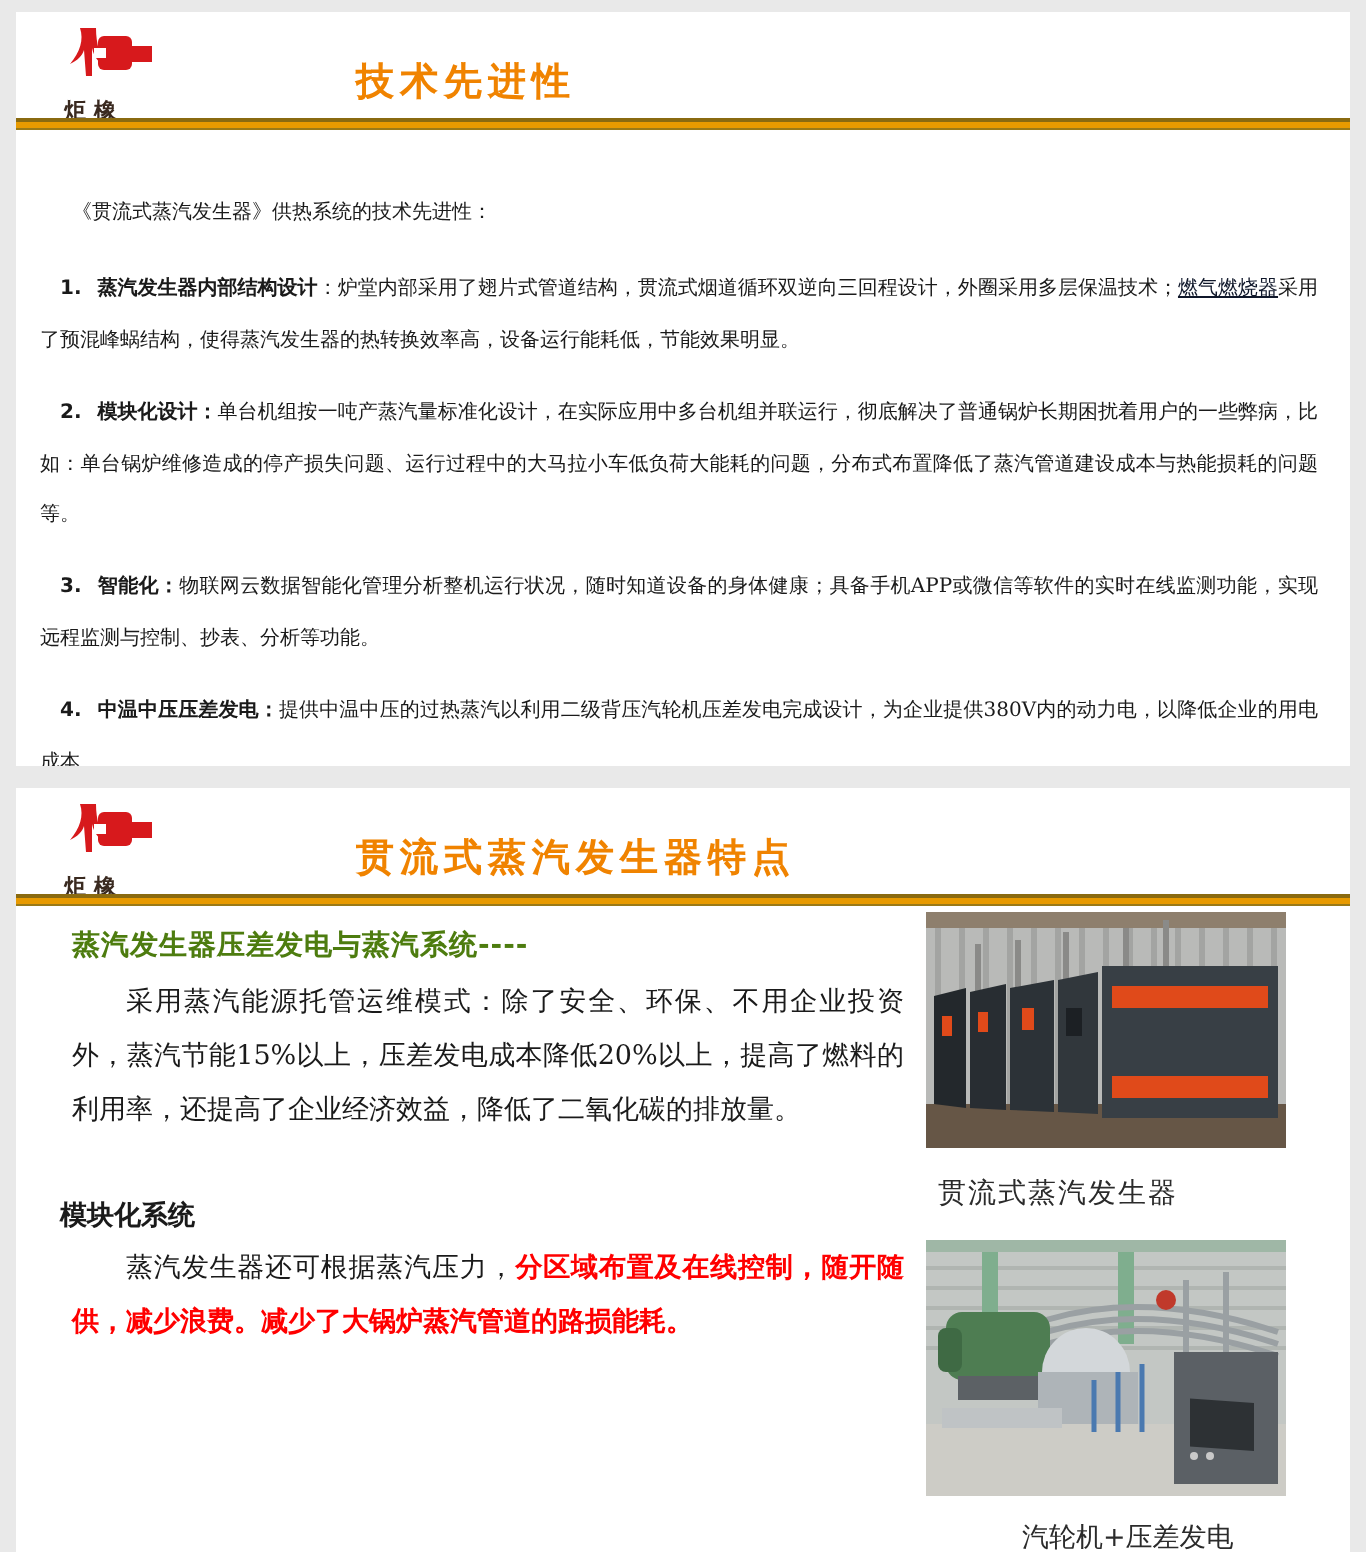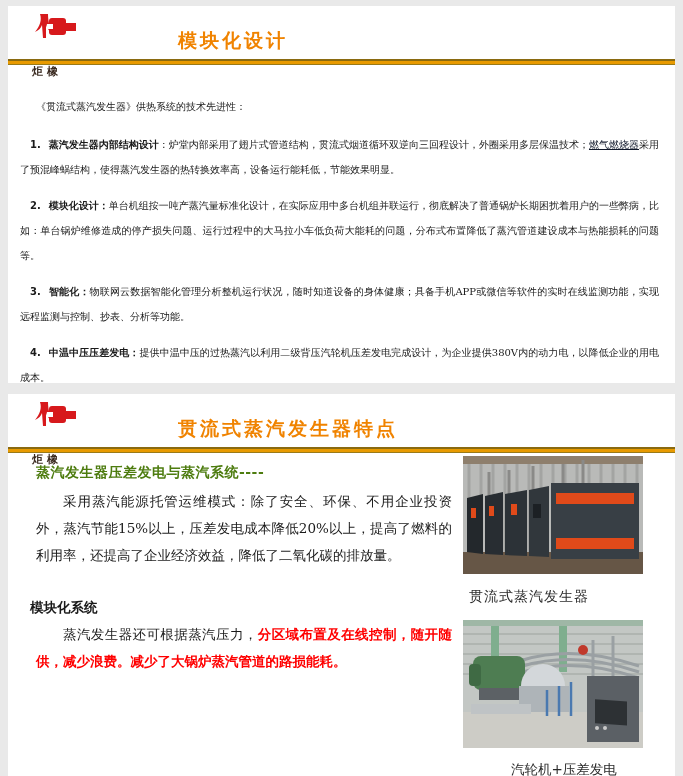--- a/index.html
+++ b/index.html
@@ -17,21 +17,21 @@
     overflow: hidden;
   }
   #slide1 { margin-top: 6px; height: 377px; }
   #slide2 { margin-top: 11px; height: 382px; }
 
   
   .slide-header { position: relative; height: 62px; }
   .logo { position: absolute; left: 24px; top: 6px; width: 52px; text-align: left; }
   .logo-mark { display: block; }
   .logo-word {
-    display: block; margin-top: 16px;
+    display: block; margin-top: 0px;
     font-family: "DejaVu Sans", sans-serif;
     font-size: 11px; font-weight: bold; color: #3a2a20; letter-spacing: 4px;
     white-space: nowrap;
   }
   .slide-title {
     position: absolute; left: 170px; top: 22px;
     font-family: "DejaVu Sans", sans-serif;
     font-weight: bold; font-size: 19px; letter-spacing: 3px;
     color: #F08300;
   }
@@ -42,21 +42,21 @@
     border-bottom: 1px solid #9a7a18;
   }
 
   
   .s1-body { padding: 26px 16px 0 12px; font-size: 10px; text-align: justify; }
   .s1-body p { line-height: 25px; margin-bottom: 11px; text-indent: 10px; }
   .s1-body p.intro { text-indent: 16px; margin-bottom: 13px; }
   .num {
     font-family: "DejaVu Sans", sans-serif; font-weight: bold; padding-right: 8px;
   }
-  .lead { font-family: Liberation Sans, sans-serif; font-weight: bold; }
+  .lead { font-family: Liberation Mono, monospace; font-weight: bold; }
   .doclink { color: #0f172a; text-decoration: underline; cursor: pointer; }
 
   
   .s2-left {
     position: absolute; left: 28px; top: 70px; width: 416px;
     font-size: 13.5px; text-align: justify;
   }
   .s2-left p { line-height: 27px; text-indent: 2em; }
   .red-heading {
     font-family: "DejaVu Sans", sans-serif; font-weight: bold;
@@ -87,21 +87,21 @@
       <span class="logo-mark">
         <svg width="46" height="32" viewBox="0 0 46 32">
           <path d="M8 2 C10 8, 8 14, 3 20 C7 18, 9 16, 10 13 L11 26 L14 26 L14 12 C15 17, 18 20, 22 22 C18 17, 16 10, 16 2 Z" fill="#D7191C"></path>
           <rect x="17" y="6" width="17" height="17" rx="3" fill="#D7191C"></rect>
           <rect x="15" y="12" width="6" height="5" fill="#ffffff"></rect>
           <rect x="33" y="11" width="11" height="8" fill="#D7191C"></rect>
         </svg>
       </span>
       <span class="logo-word">炬橡</span>
     </div>
-    <div class="slide-title">模块化设计</div>
+    <div class="slide-title">技术先进性</div>
     <div class="gold-rule"></div>
   </div>
 
   <div class="s1-body">
     <p class="intro">《贯流式蒸汽发生器》供热系统的技术先进性：</p>
 
     <p><span class="num">1.</span><span class="lead">蒸汽发生器内部结构设计</span><span>：炉堂内部采用了翅片式管道结构，贯流式烟道循环双逆向三回程设计，外圈采用多层保温技术；</span><span class="doclink">燃气燃烧器</span><span>采用了预混峰蜗结构，使得蒸汽发生器的热转换效率高，设备运行能耗低，节能效果明显。</span></p>
 
     <p><span class="num">2.</span><span class="lead">模块化设计：</span><span>单台机组按一吨产蒸汽量标准化设计，在实际应用中多台机组并联运行，彻底解决了普通锅炉长期困扰着用户的一些弊病，比如：单台锅炉维修造成的停产损失问题、运行过程中的大马拉小车低负荷大能耗的问题，分布式布置降低了蒸汽管道建设成本与热能损耗的问题等。</span></p>
 

